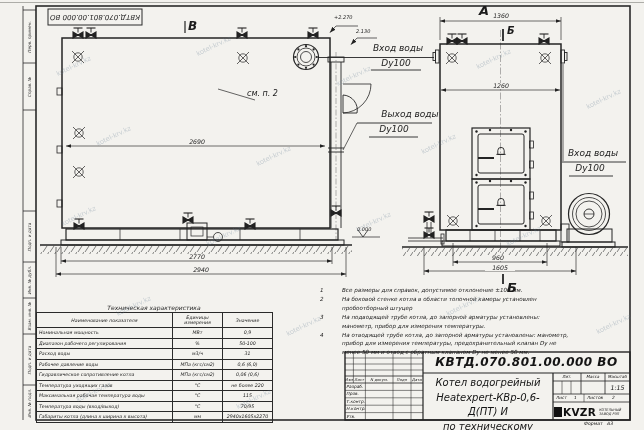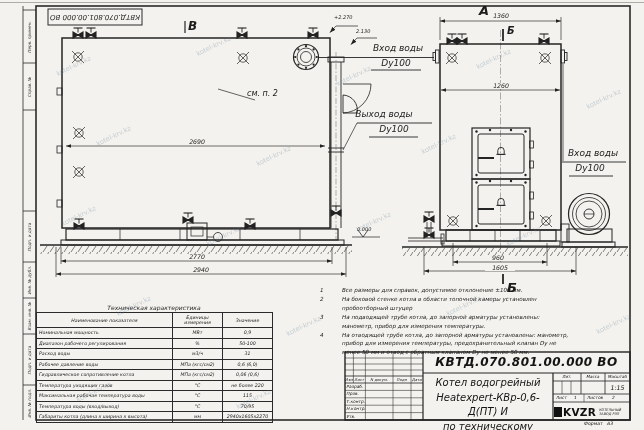--- a/index.html
+++ b/index.html
@@ -318,21 +318,21 @@
 <div class="t vlabel" style="left:188px;top:20px;">В</div>
 <div class="t" style="left:247px;top:90px;font-size:8px;">см. п. 2</div>
 <div class="t dim c bgp" style="left:180px;top:139px;width:32px;">2690</div>
 <div class="t dim c bgp" style="left:180px;top:254px;width:32px;">2770</div>
 <div class="t dim c bgp" style="left:184px;top:267px;width:32px;">2940</div>
 <div class="t elev" style="left:334px;top:15px;">+2.270</div>
 <div class="t elev" style="left:356px;top:29px;">2.130</div>
 <div class="t elev" style="left:357px;top:227px;">0.000</div>
 <div class="t flow c" style="left:363px;top:44px;width:70px;">Вход воды</div>
 <div class="t flow c" style="left:370px;top:59px;width:52px;">Dy100</div>
-<div class="t flow c" style="left:346px;top:110px;width:76px;">Выход воды</div>
+<div class="t flow c" style="left:372px;top:110px;width:76px;">Выход воды</div>
 <div class="t flow c" style="left:368px;top:125px;width:52px;">Dy100</div>
 
 <div class="t vlabel" style="left:479px;top:4px;font-size:13px;">А</div>
 <div class="t dim c" style="left:488px;top:13px;width:26px;">1360</div>
 <div class="t vlabel" style="left:507px;top:26px;font-size:10px;">Б</div>
 <div class="t vlabel" style="left:507px;top:281px;font-size:13px;">Б</div>
 <div class="t dim c bgp" style="left:486px;top:83px;width:28px;">1260</div>
 <div class="t dim c bgp" style="left:483px;top:255px;width:28px;">960</div>
 <div class="t dim c bgp" style="left:485px;top:264.5px;width:28px;">1605</div>
 <div class="t flow c" style="left:559px;top:149px;width:68px;">Вход воды</div>

